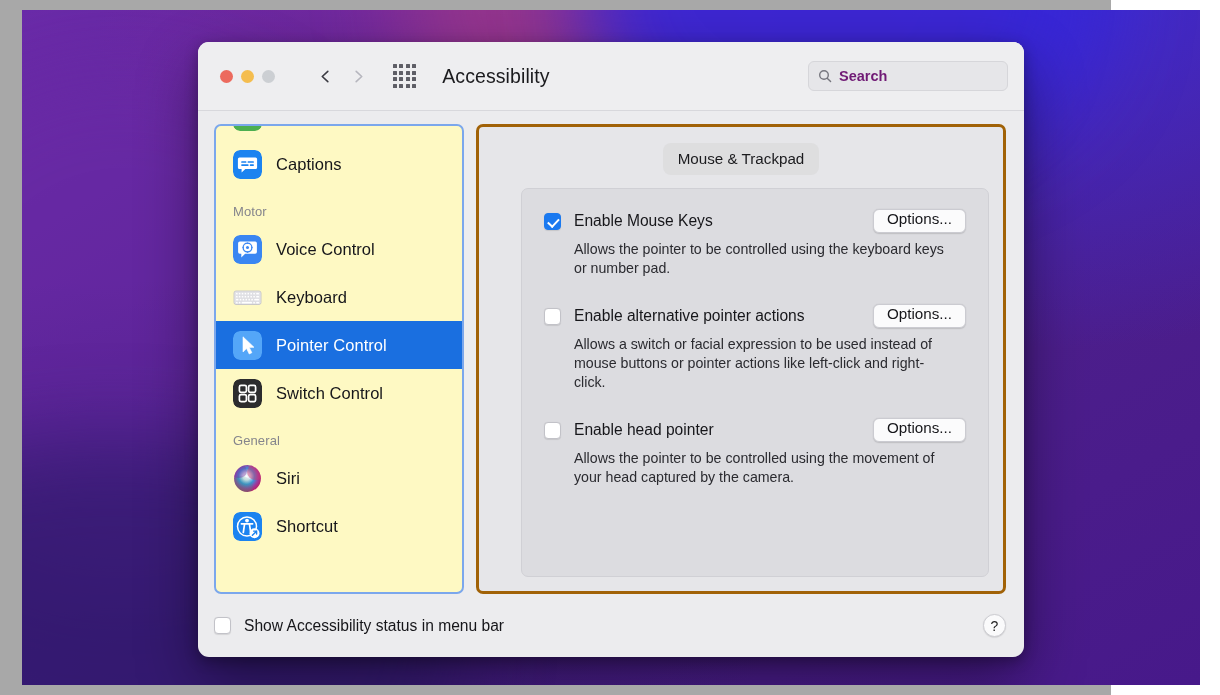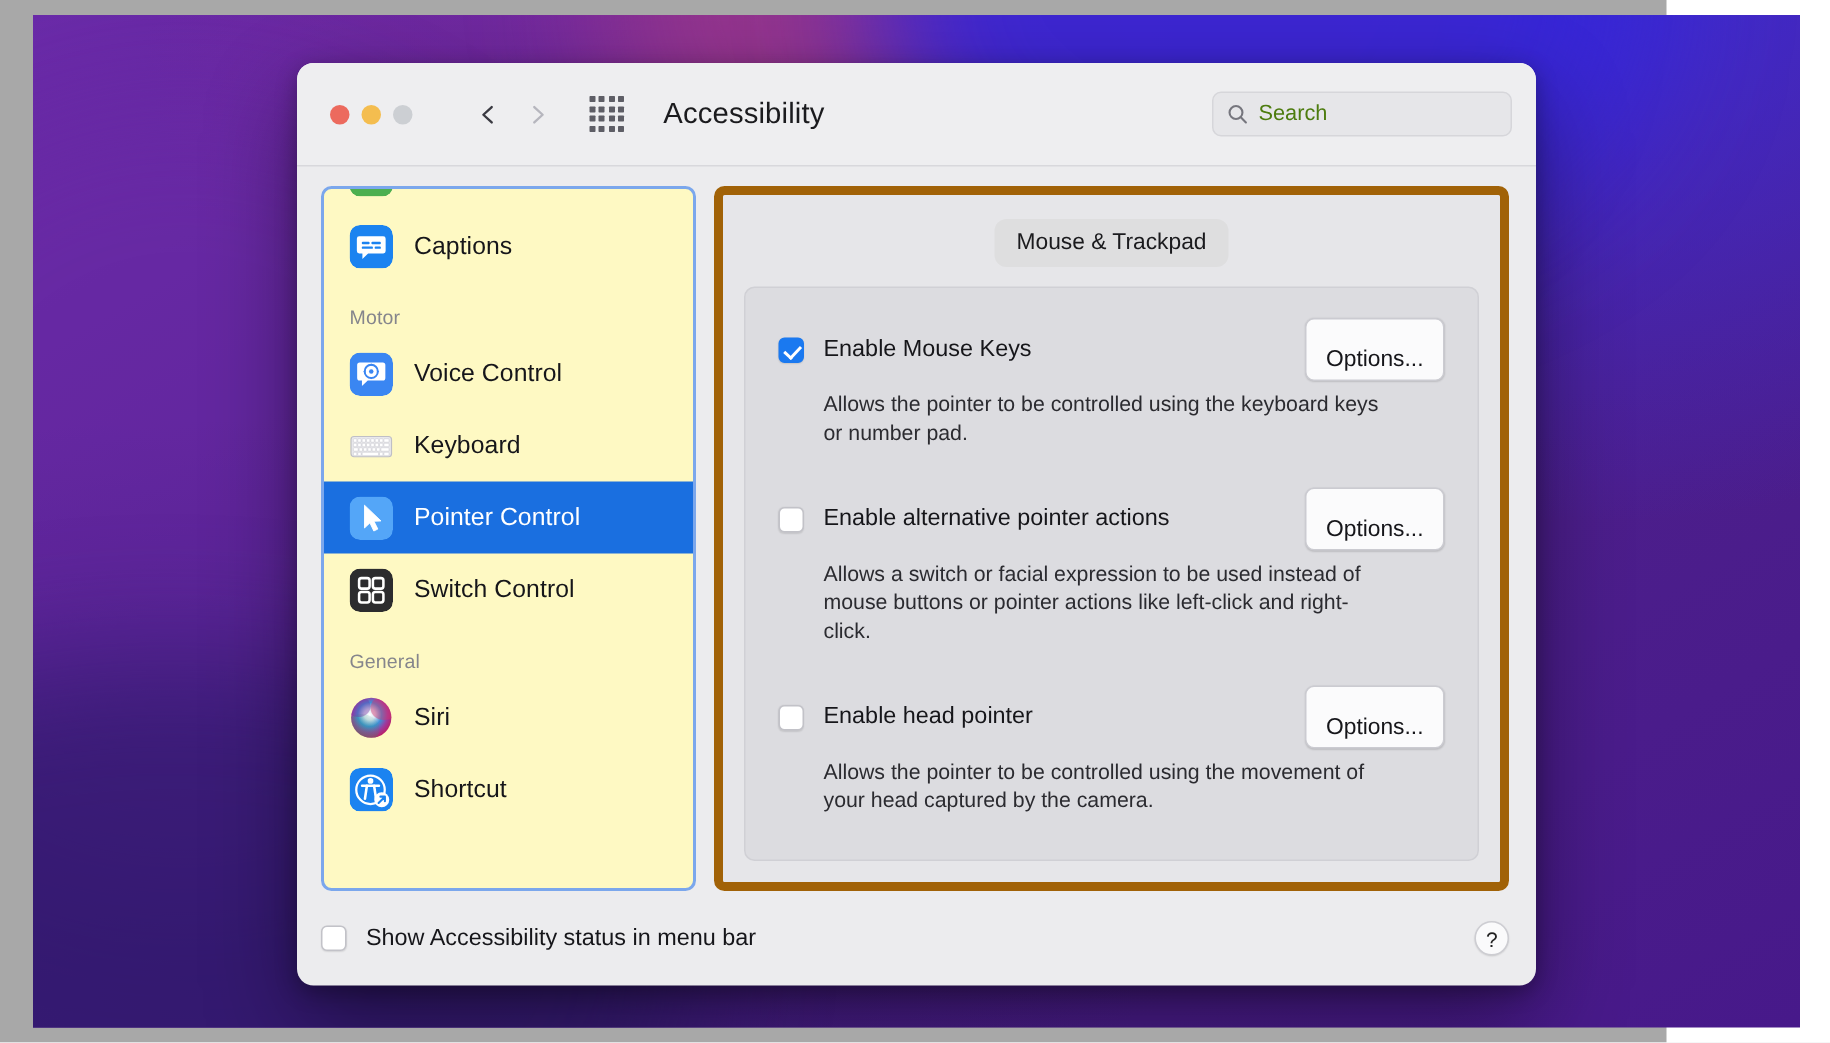--- a/index.html
+++ b/index.html
@@ -119,21 +119,21 @@
     height: 30px;
     background: #e6e6e9;
     border: 1px solid #d6d6da;
     border-radius: 6px;
     display: flex;
     align-items: center;
     padding: 0 9px;
     gap: 7px;
   }
   .searchbox .sic { width: 14px; height: 14px; flex: 0 0 auto; }
-  .searchbox .sph { font-size: 14.5px; color: #4d7c0f; }
+  .searchbox .sph { font-size: 14.5px; color: #701a75; font-weight: bold; }
 
   
   .winbody {
     flex: 1 1 auto;
     display: flex;
     padding: 13px 18px 0 16px;
     gap: 12px;
     min-height: 0;
   }
 
@@ -183,21 +183,21 @@
     border-radius: 7px;
     position: relative;
     overflow: hidden;
   }
   .ico svg { display:block; width:100%; height:100%; }
 
   
   .content {
     flex: 1 1 auto;
     background: #e6e6e9;
-    border: 6px solid #a16207;
+    border: 3px solid #a16207;
     border-radius: 7px;
     padding: 16px 14px 14px 14px;
     min-width: 0;
     display: flex;
     flex-direction: column;
   }
 
   .segwrap { display: flex; justify-content: center; margin-bottom: 3px; }
   .segment {
     display: flex;
@@ -220,20 +220,21 @@
   }
 
   .panel {
     margin-top: 10px;
     background: #dcdce0;
     border: 1px solid #d0d0d5;
     border-radius: 7px;
     flex: 1 1 auto;
     padding: 20px 22px 18px 22px;
     min-height: 0;
+    margin-left: 28px;
   }
 
   .optrow { margin-bottom: 26px; }
   .optrow:last-child { margin-bottom: 0; }
   .optline {
     display: flex;
     align-items: center;
     gap: 13px;
     min-height: 22px;
   }
@@ -265,21 +266,21 @@
     color: #16161a;
     white-space: nowrap;
   }
   .spacer { flex: 1 1 auto; }
   .optbtn {
     font-size: 15.2px;
     color: #16161a;
     background: #fbfbfc;
     border: 1px solid #cbcbd1;
     border-radius: 6px;
-    padding: 18px 13px 5px;
+    padding: 0 13px 5px;
     box-shadow: 0 .5px 1.2px rgba(0,0,0,.14);
     cursor: default;
     white-space: nowrap;
   }
   .optdesc {
     margin: 7px 0 0 30px;
     font-size: 14.2px;
     line-height: 19px;
     color: #2b2b30;
     max-width: 380px;

